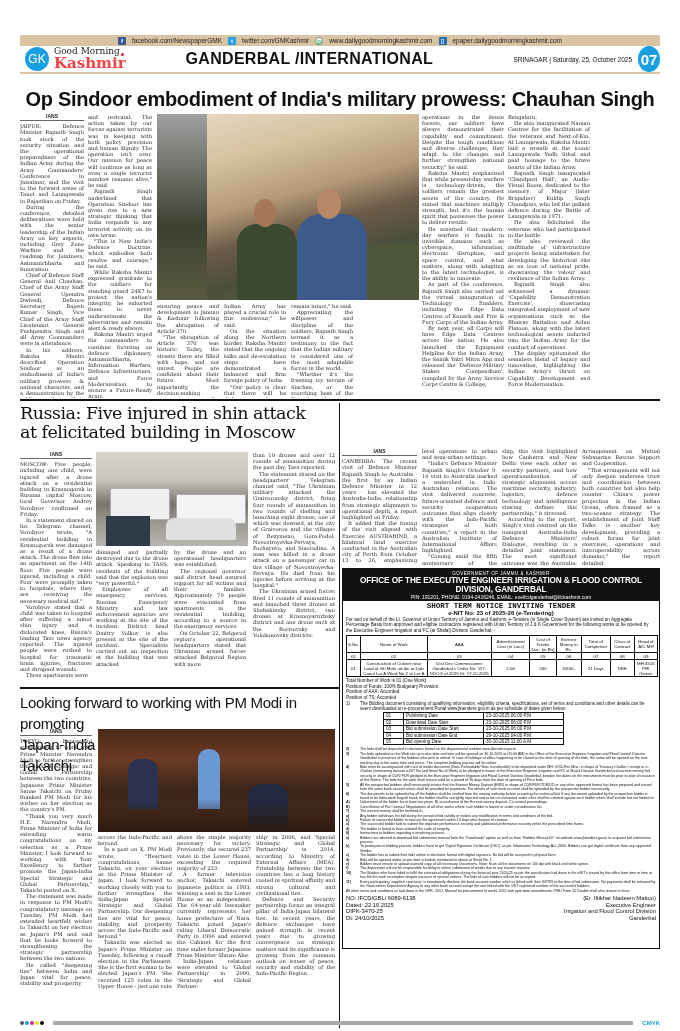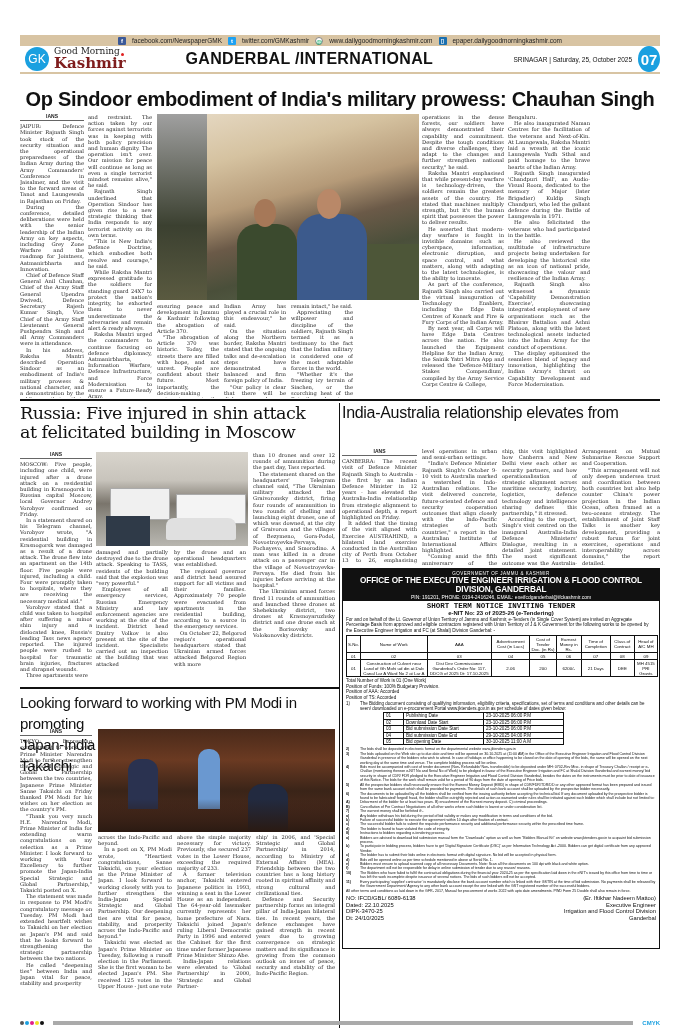--- a/index.html
+++ b/index.html
@@ -4,21 +4,21 @@
 <style>
 *{box-sizing:border-box;margin:0;padding:0}
 body{width:680px;height:1031px;background:#fff;position:relative;overflow:hidden;font-family:"DejaVu Serif",serif;color:#111}
 .page{position:absolute;left:20px;top:0;width:640px}
 .topbar{position:absolute;left:0;top:35px;width:640px;height:11px;background:#d8c4a3;display:flex;justify-content:center;align-items:center;gap:6px;font-family:"Liberation Sans",sans-serif;font-size:6.5px;color:#222}
 .topbar .ic{display:inline-block;width:8px;height:8px;border-radius:1px;color:#fff;font-size:6px;line-height:8px;text-align:center;font-weight:bold}
 .masthead{position:absolute;left:0;top:46px;width:640px;height:28px;display:flex;align-items:center;border-bottom:2px solid #d8c4a3}
 .logo-circle{width:24px;height:24px;border-radius:50%;background:#1aa0e0;color:#fff;font-family:"Liberation Sans",sans-serif;font-size:12px;display:flex;align-items:center;justify-content:center;margin-left:5px}
 .logo-text{margin-left:5px;line-height:1}
 .logo-text .gm{font-family:"DejaVu Serif",serif;font-size:9px;color:#222}
-.logo-text .k{font-family:"DejaVu Serif",serif;font-size:15px;font-weight:bold;color:#7f1d1d;position:relative}
+.logo-text .k{font-family:"DejaVu Serif",serif;font-size:15px;font-weight:bold;color:#ef4444;position:relative}
 .logo-text .dot{position:absolute;right:2px;top:-3px;width:3px;height:3px;border-radius:50%;background:#e02020}
 .section{font-family:"Liberation Sans",sans-serif;font-weight:bold;font-size:16px;margin-left:60px;letter-spacing:0.3px}
 .dateline{font-family:"Liberation Sans",sans-serif;font-size:6.5px;margin-left:auto;margin-right:6px}
 .pgnum{width:22px;height:26px;border-radius:50%;background:#1aa0e0;color:#fff;font-family:"Liberation Sans",sans-serif;font-weight:bold;font-size:15px;display:flex;align-items:center;justify-content:center}
 h1,h2{font-weight:bold;color:#111}
 .h-main{position:absolute;left:0;top:88px;width:640px;text-align:center;font-family:"Liberation Sans",sans-serif;font-size:20px;letter-spacing:-0.3px}
 .byline{font-family:"Liberation Sans",sans-serif;font-size:5px;text-align:center;border-bottom:1px solid #666;padding-bottom:1px;margin-bottom:2px;font-weight:bold}
 .col{position:absolute;font-size:5.2px;line-height:6.2px;text-align:justify;color:#222;overflow:hidden}
 .col p{text-indent:6px}
 .col p.first{text-indent:0}
@@ -183,21 +183,20 @@
     <div class="paras">
         <p class="first">than 10 drones and over 12 rounds of ammunition during the past day, Tass reported.</p>
         <p>The statement shared on the headquarters' Telegram channel said, "The Ukrainian military attacked the Graivoronsky district, firing four rounds of ammunition in two rounds of shelling and launching eight drones, one of which was downed, at the city of Graivoron and the villages of Bezymeno, Gora-Podol, Novostroyevka-Pervaya, Pochayevo, and Smorodino. A man was killed in a drone attack on a passenger car in the village of Novostroyevka-Pervaya. He died from his injuries before arriving at the hospital."</p>
         <p>The Ukrainian armed forces fired 11 rounds of ammunition and launched three drones at Shebekinsky district, two drones at Krasnoyaruzhsky district and one drone each at the Borisovsky and Volokonovsky districts.</p>
       </div>
   </div>
 
   <div class="vrule" style="left:319px;top:403px;height:625px"></div>
 
   <div class="h-sans" style="left:322px;top:404px;width:318px">
-    <div>India-Australia relationship elevates from</div>
   </div>
   <div class="col" style="left:322px;top:448px;width:75px;height:117px">
     <div class="byline">IANS</div>
     <div class="paras">
         <p class="first">CANBERRA: The recent visit of Defence Minister Rajnath Singh to Australia - the first by an Indian Defence Minister in 12 years - has elevated the Australia-India relationship from strategic alignment to operational depth, a report highlighted on Friday.</p>
         <p>It added that the timing of the visit aligned with Exercise AUSTRAHIND, a bilateral land exercise conducted in the Australian city of Perth from October 13 to 26, emphasising company-</p>
       </div>
   </div>
   <div class="col" style="left:402px;top:448px;width:75px;height:117px">
     <div class="paras">

